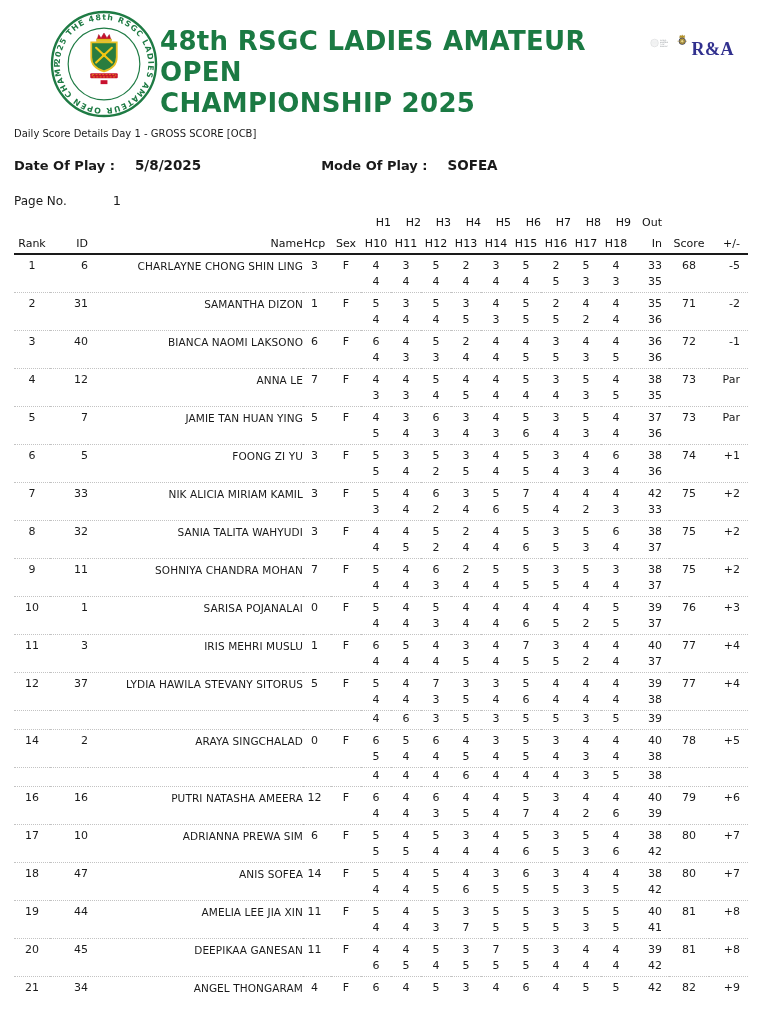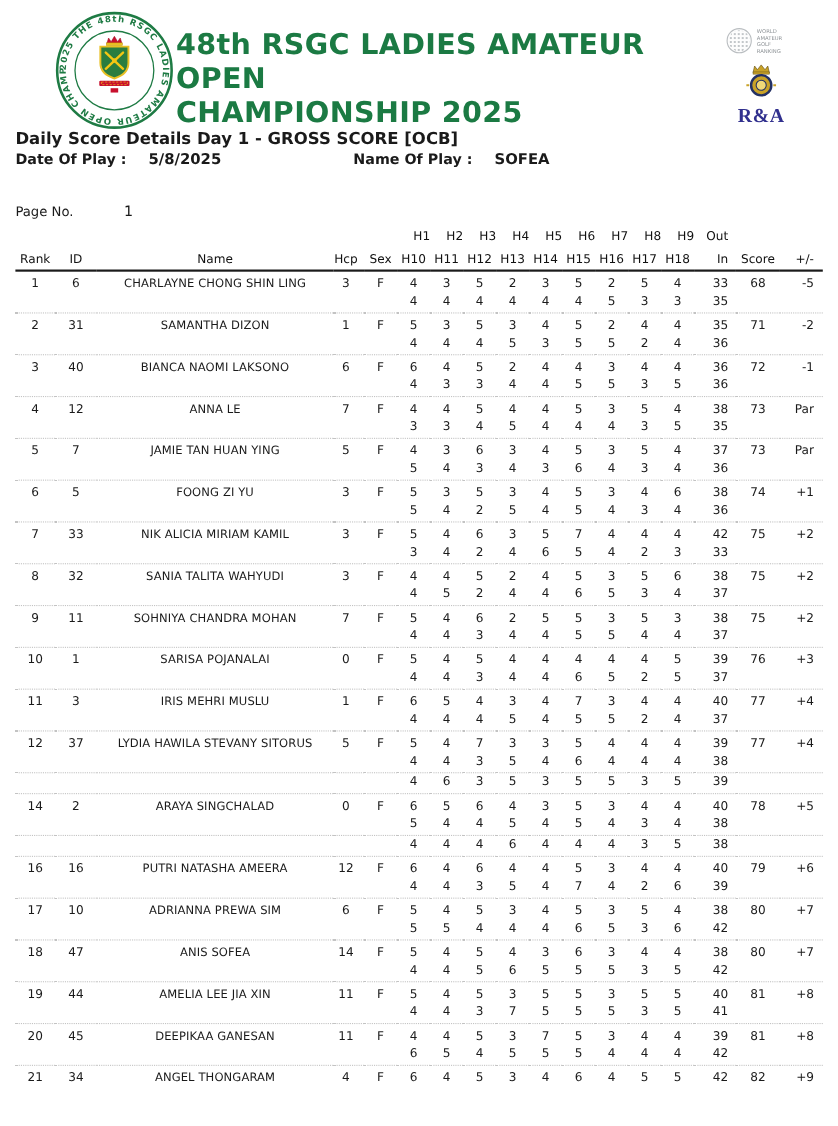--- a/index.html
+++ b/index.html
@@ -17,57 +17,57 @@
     padding: 10px 28px 0 50px; height: 116px;
   }
   .badge-wrap { flex: none; width: 110px; height: 108px; }
   .title-wrap { flex: 1; text-align: left; padding-top: 16px; }
   .title {
     font-size: 26px; font-weight: 800; letter-spacing: 0.3px;
     color: #1b7a43; line-height: 1.2;
     font-family: "DejaVu Sans", sans-serif;
   }
   .right-logos {
-    flex: none; width: 84px; display: flex; flex-direction: column;
-    align-items: center; padding-top: 12px; gap: 4px;
+    flex: none; width: 84px; display: flex; flex-direction: row;
+    align-items: flex-end; padding-top: 12px; gap: 4px;
   }
   .ra-word {
     font-family: "Liberation Serif", serif; font-weight: bold;
     font-size: 18px; color: #31308e; letter-spacing: 0.5px; line-height: 1;
   }
 
   
   .report-meta { padding: 0 14px; }
-  .subtitle { font-size: 15px; font-weight: bold; margin-top: 1px; }
-  .meta-row { display: flex; align-items: baseline; margin-top: 2px; font-size: 13px; text-align: center; }
+  .subtitle { font-size: 10px; font-weight: normal; margin-top: 12px; }
+  .meta-row { display: flex; align-items: baseline; margin-top: 18px; font-size: 13px; text-align: center; }
   .meta-label { font-weight: bold; }
   .meta-value { font-weight: bold; margin-left: 20px; font-size: 13.5px; }
   .mode-label { margin-left: 120px; }
-  .page-row { display: flex; align-items: baseline; margin-top: 32px; font-size: 12px; }
+  .page-row { display: flex; align-items: baseline; margin-top: 20px; font-size: 12px; }
   .page-num { margin-left: 46px; font-size: 13px; }
 
   
   table.scores {
     border-collapse: collapse; table-layout: fixed;
     width: 734px; margin: 4px 14px 0 14px;
     font-size: 11px;
   }
   table.scores th {
     font-weight: normal; font-size: 11px; color: #111;
     vertical-align: bottom; padding-bottom: 3px; white-space: nowrap;
   }
   tr.h-top th { height: 20px; text-align: right; }
   tr.h-bottom th { height: 22px; border-bottom: 2.5px solid #1a1a1a; }
   table.scores td { height: 16px; line-height: 16px; white-space: nowrap; overflow: hidden; }
   tbody.player-block { border-top: 1px dotted #c3c3c3; }
   tbody.player-block tr.line1 td { padding-top: 3px; }
   tbody.player-block tr.line2 td { padding-bottom: 2px; }
 
   .a-center { text-align: center; }
-  .a-left   { text-align: center; }
+  .a-left   { text-align: right; }
   th.c-hcp, td.c-hcp { text-align: center; padding-right: 5px; }
   th.c-sex, td.c-sex { text-align: center; }
   th.c-outin, td.c-outin { text-align: right; padding-right: 7px; }
   th.c-score, td.c-score { text-align: center; }
   th.c-pm, td.c-pm { text-align: right; padding-right: 8px; }
   td.c-name { font-size: 10.5px; letter-spacing: 0.1px; }
 </style>
 </head>
 <body>
 
@@ -129,21 +129,21 @@
       </svg>
       <div class="ra-word">R&amp;A</div>
     </div>
   </header>
 
   <section class="report-meta">
     <div class="subtitle">Daily Score Details Day 1 - GROSS SCORE  [OCB]</div>
     <div class="meta-row">
       <span class="meta-label">Date Of Play :</span>
       <span class="meta-value">5/8/2025</span>
-      <span class="meta-label mode-label">Name Of Play :</span>
+      <span class="meta-label mode-label">Mode Of Play :</span>
       <span class="meta-value">SOFEA</span>
     </div>
     <div class="page-row">
       <span>Page No.</span>
       <span class="page-num">1</span>
     </div>
   </section>
 
   <table class="scores">
     <colgroup>

